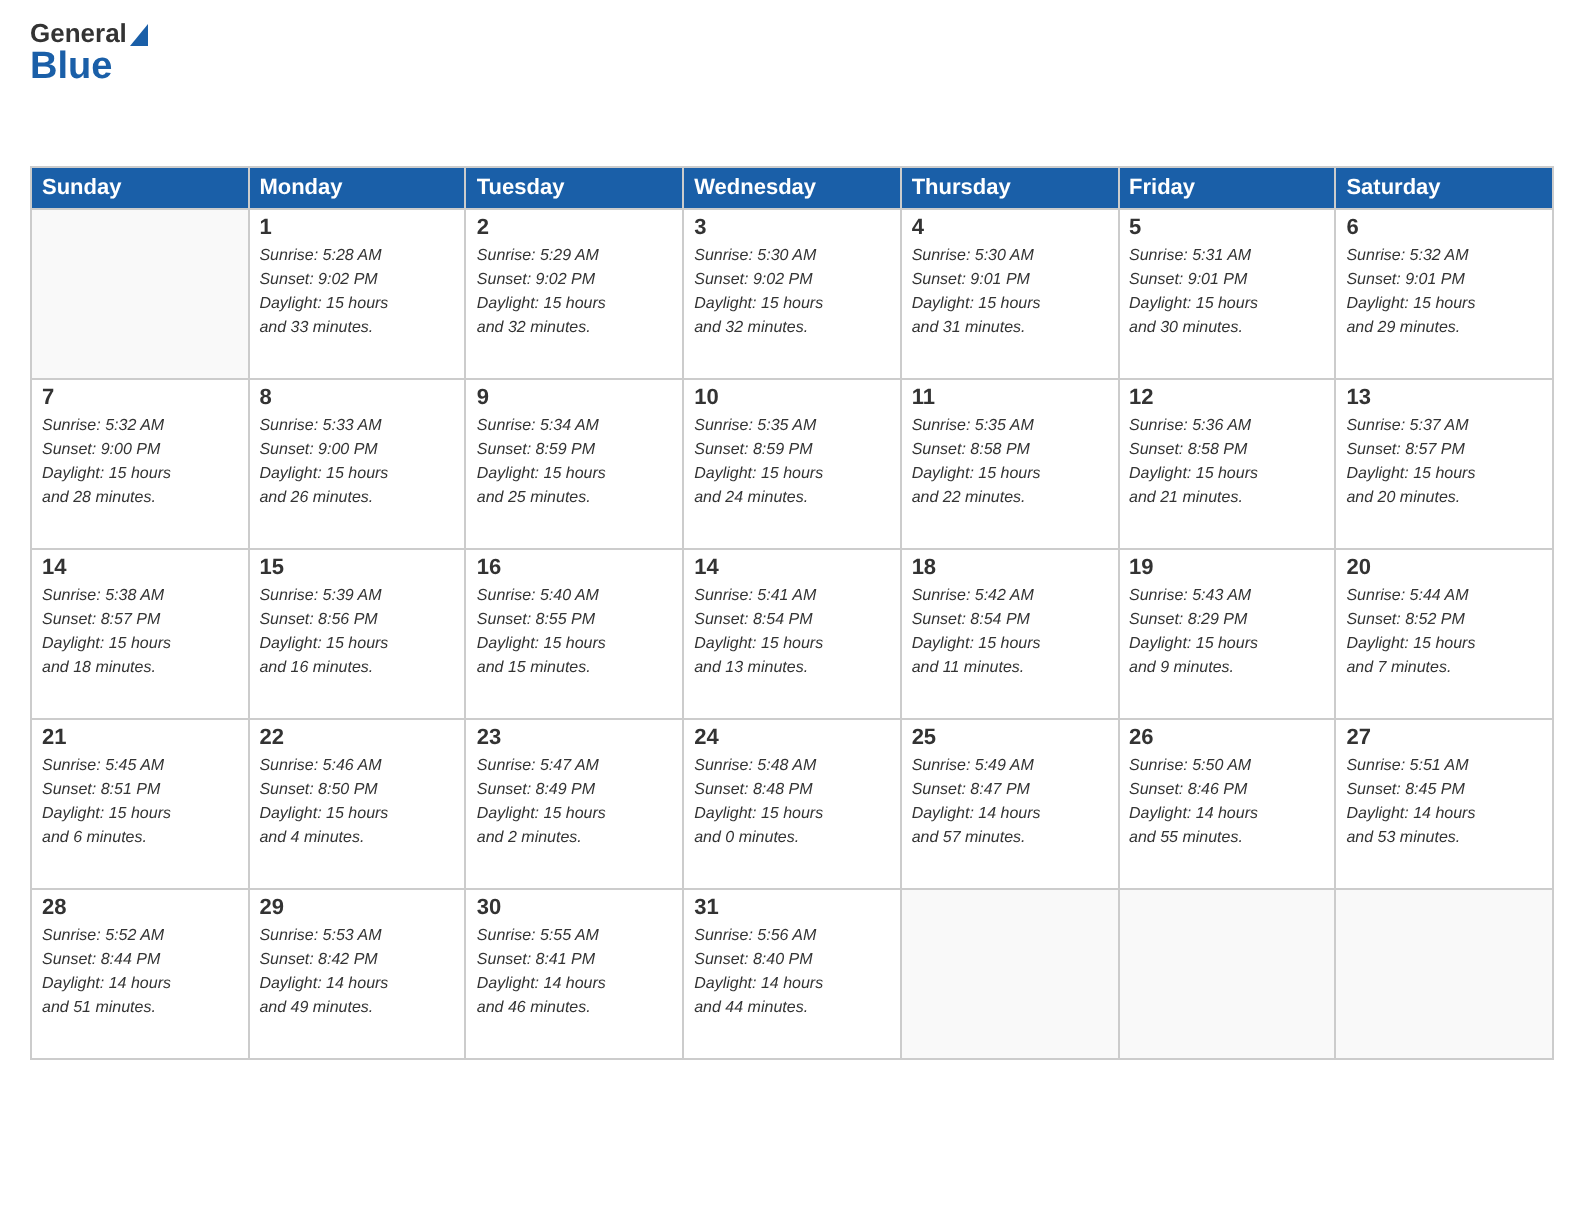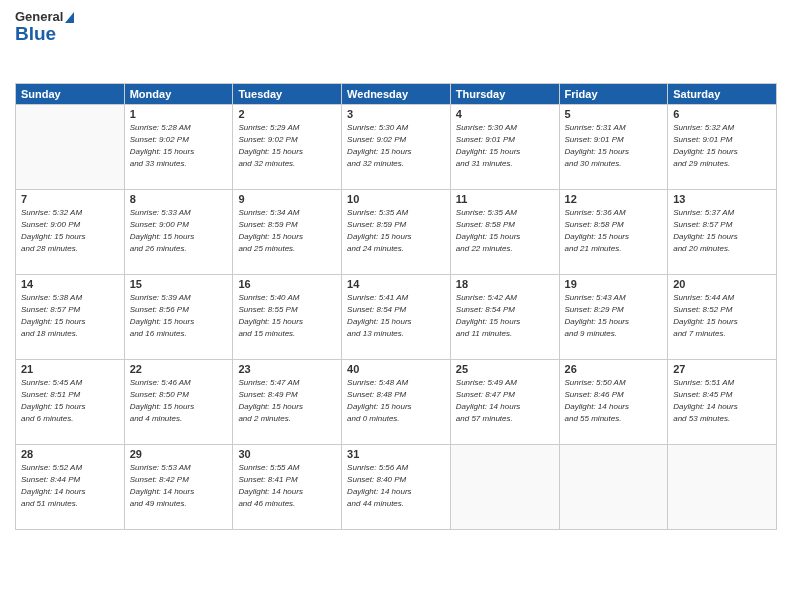--- a/index.html
+++ b/index.html
@@ -275,21 +275,21 @@
 and 4 minutes.</div>
           </td>
           <td>
             <span class="day-number">23</span>
             <div class="day-info" style="white-space: pre-line;">Sunrise: 5:47 AM
 Sunset: 8:49 PM
 Daylight: 15 hours
 and 2 minutes.</div>
           </td>
           <td>
-            <span class="day-number">40</span>
+            <span class="day-number">24</span>
             <div class="day-info" style="white-space: pre-line;">Sunrise: 5:48 AM
 Sunset: 8:48 PM
 Daylight: 15 hours
 and 0 minutes.</div>
           </td>
           <td>
             <span class="day-number">25</span>
             <div class="day-info" style="white-space: pre-line;">Sunrise: 5:49 AM
 Sunset: 8:47 PM
 Daylight: 14 hours

